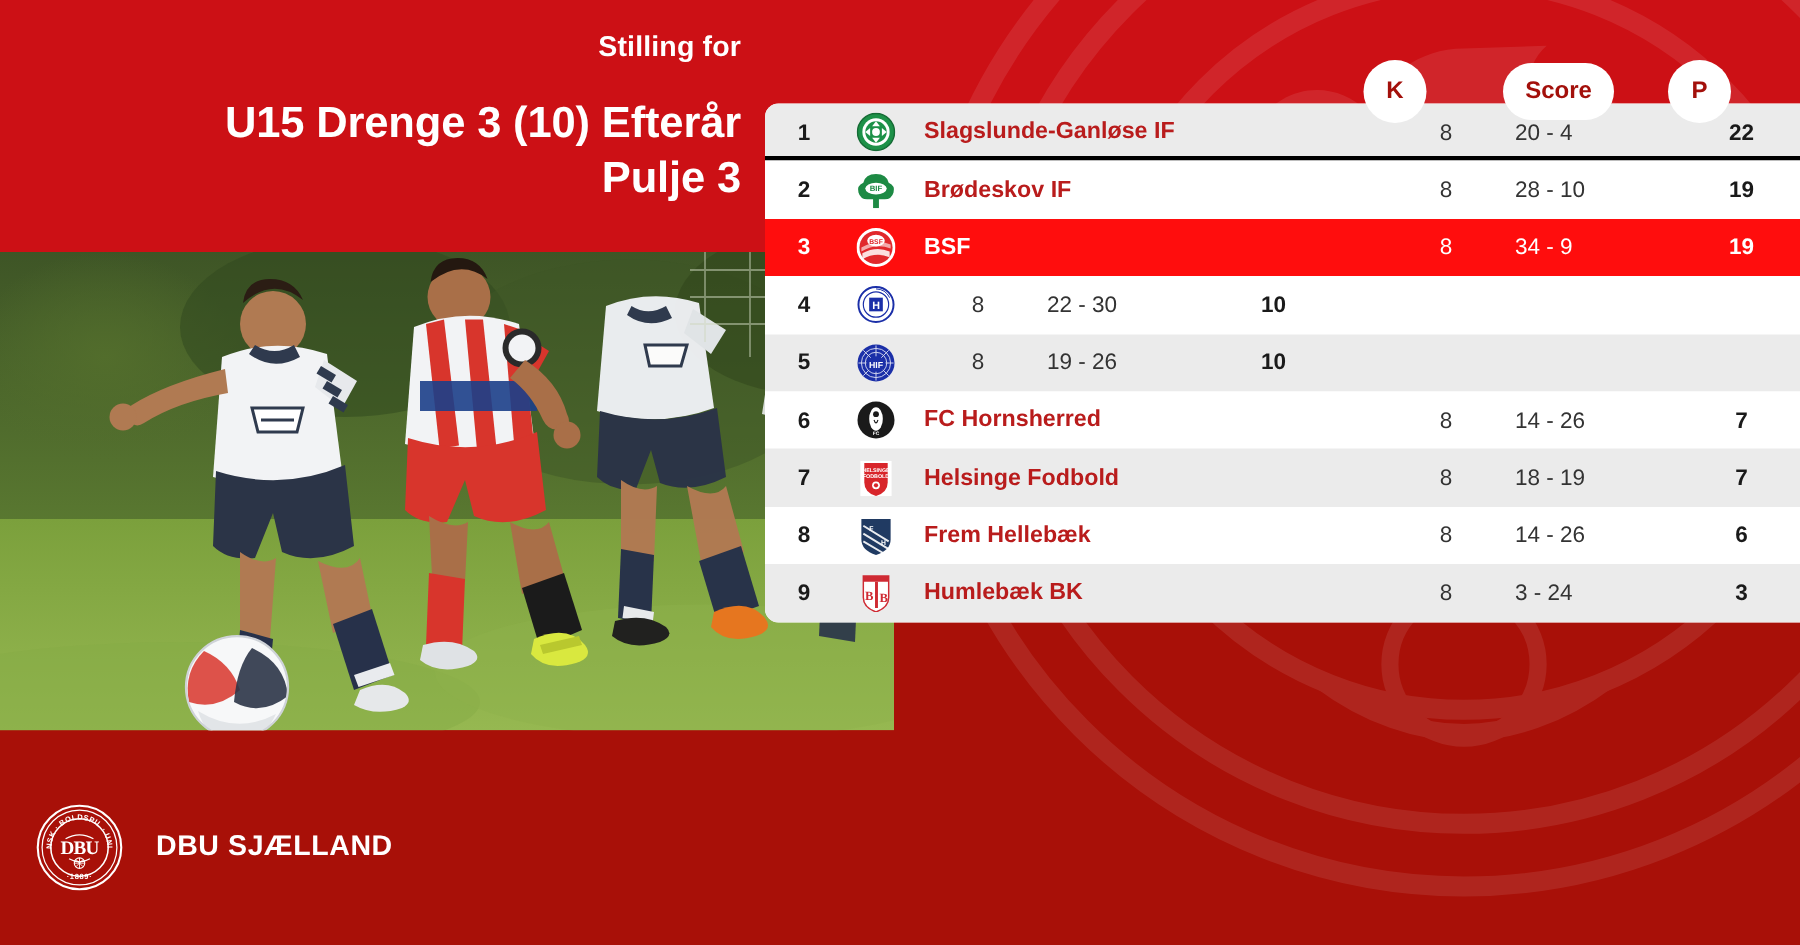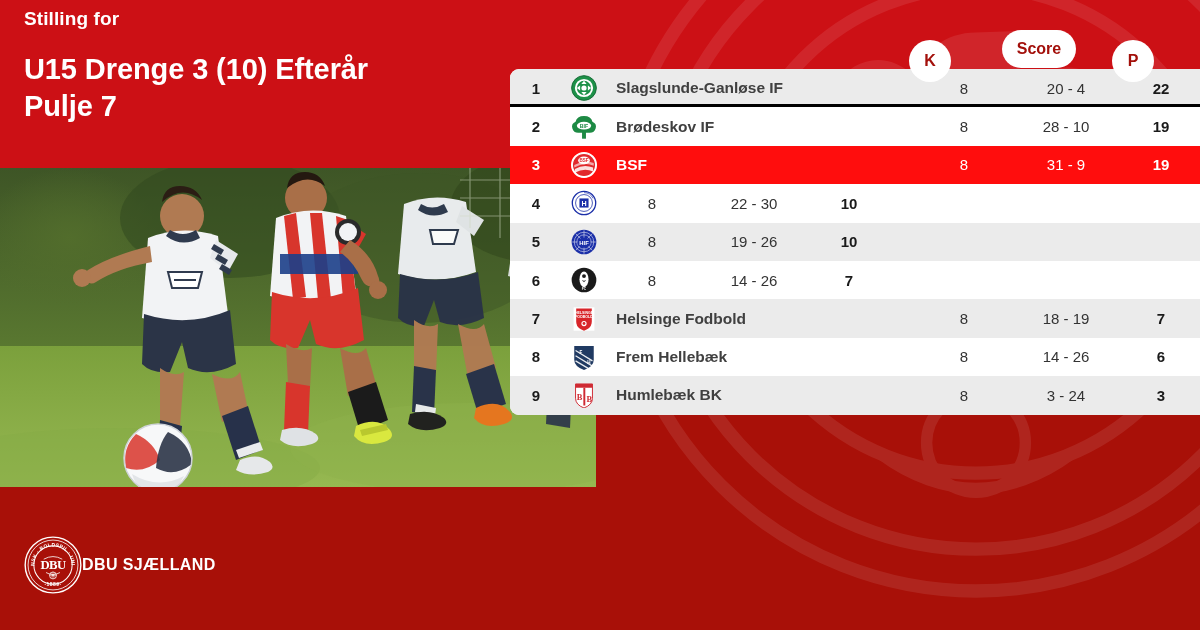--- a/index.html
+++ b/index.html
@@ -16,22 +16,23 @@
 
   
   .top-band {
     position: absolute; left: 0; top: 0;
     width: 1200px; height: 168px;
     background: #cc1015;
   }
 
   
   .headline {
-    position: absolute; left: 24px; top: 7px;
+    position: absolute; left: 24px; top: 20px;
     width: 470px;
+    text-align: right;
   }
   .kicker {
     font-size: 19px; font-weight: bold; color: #ffffff;
     letter-spacing: 0.1px; line-height: 24px;
   }
   .title {
     margin-top: 20px;
     font-size: 29px; font-weight: bold; color: #ffffff;
     line-height: 37px; letter-spacing: -0.1px;
   }
@@ -82,64 +83,65 @@
     flex: none;
   }
   .c-logo {
     width: 44px; flex: none;
     display: flex; align-items: center; justify-content: center;
   }
   .c-logo svg { display: block; width: 26px; height: 26px; }
   .c-team {
     flex: 1 1 auto; min-width: 0;
     padding-left: 10px;
-    font-size: 15.5px; font-weight: bold; color: #404040;
+    font-size: 15.5px; font-weight: bold; color: #b91c1c;
     white-space: nowrap; overflow: hidden;
   }
   .c-k {
     width: 92px; flex: none; text-align: center;
     font-size: 15px; color: #333333; font-weight: normal;
   }
   .c-score {
-    width: 112px; flex: none; text-align: center;
+    width: 112px; flex: none; text-align: left;
     font-size: 15px; color: #333333; font-weight: normal;
   }
   .c-p {
     width: 78px; flex: none; text-align: center;
     font-size: 15px; font-weight: bold; color: #1a1a1a;
   }
   .row.hl .c-pos, .row.hl .c-team,
   .row.hl .c-k, .row.hl .c-score, .row.hl .c-p { color: #ffffff; }
 
   
   .badges { position: absolute; left: 0; top: 0; width: 1200px; height: 168px; z-index: 6; }
   .badge {
     position: absolute;
     background: #ffffff;
     color: #a3100b;
     font-weight: bold;
     display: flex; align-items: center; justify-content: center;
     line-height: 1;
   }
   .badge.k     { left: 909px; top: 40px; width: 42px;  height: 42px; border-radius: 21px; font-size: 16px; }
-  .badge.score { left: 1002px; top: 30px; width: 74px; height: 38px; border-radius: 19px; font-size: 16px; }
+  .badge.score { left: 1002px; top: 42px; width: 74px; height: 38px; border-radius: 19px; font-size: 16px; }
   .badge.p     { left: 1112px; top: 40px; width: 42px;  height: 42px; border-radius: 21px; font-size: 16px; }
 
   
   .footer {
     position: absolute; left: 0; bottom: 0;
     width: 1200px; height: 130px;
     display: flex; align-items: center;
     padding-left: 24px;
     z-index: 4;
   }
   .footer-logo { width: 58px; height: 58px; flex: none; }
   .footer-logo svg { display: block; width: 58px; height: 58px; }
   .footer-label {
-    font-size: 16px; font-weight: bold; color: #ffffff;
+    margin-left: 22px;
+    font-size: 19px; font-weight: bold; color: #ffffff;
     letter-spacing: 0.4px;
   }
 </style>
 </head>
 <body>
 
 <div id="stage">
 
   <div class="top-band"></div>
 
@@ -163,21 +165,21 @@
         <path d="M150 318 c16 12 34 18 50 18 c16 0 34 -6 50 -18"></path>
         <circle cx="200" cy="312" r="26"></circle>
       </g>
     </svg>
   </div>
 
   <div class="headline">
     <div class="kicker">Stilling for</div>
     <div class="title">
       <span>U15 Drenge 3 (10) Efterår</span><br>
-      <span>Pulje 7</span>
+      <span>Pulje 3</span>
     </div>
   </div>
 
   <div class="photo">
     <svg viewBox="0 0 596 319" xmlns="http://www.w3.org/2000/svg">
       <defs>
         <linearGradient id="treeGrad" x1="0" y1="0" x2="0" y2="1">
           <stop offset="0" stop-color="#3e5526"></stop>
           <stop offset="1" stop-color="#5b7a31"></stop>
         </linearGradient>
@@ -356,21 +358,21 @@
           <circle cx="20" cy="20" r="17" fill="#e1282c"></circle>
           <path d="M6 26 q14 -8 28 -2 l0 6 q-14 -6 -28 2 Z" fill="#ffffff" opacity="0.85"></path>
           <path d="M5 20 q16 -9 30 -3 l0 4 q-15 -6 -30 3 Z" fill="#ffffff" opacity="0.6"></path>
           <ellipse cx="20" cy="13" rx="9" ry="6" fill="#ffffff"></ellipse>
           <text x="20" y="16" font-family="Liberation Sans, sans-serif" font-size="7" font-weight="bold" fill="#e1282c" text-anchor="middle">BSF</text>
           <circle cx="20" cy="20" r="19" fill="none" stroke="#ffffff" stroke-width="2"></circle>
         </svg>
       </div>
       <div class="c-team">BSF</div>
       <div class="c-k">8</div>
-      <div class="c-score">31 - 9</div>
+      <div class="c-score">34 - 9</div>
       <div class="c-p">19</div>
     </div>
 
     <div class="row plain">
       <div class="c-pos">4</div>
       <div class="c-logo">
         <svg viewBox="0 0 40 40" xmlns="http://www.w3.org/2000/svg">
           <circle cx="20" cy="20" r="18" fill="#ffffff" stroke="#1b2fa8" stroke-width="2"></circle>
           <circle cx="20" cy="20" r="13" fill="none" stroke="#1b2fa8" stroke-width="1.2"></circle>
           <rect x="13" y="13" width="14" height="14" fill="#1b2fa8"></rect>
@@ -406,20 +408,21 @@
       <div class="c-pos">6</div>
       <div class="c-logo">
         <svg viewBox="0 0 40 40" xmlns="http://www.w3.org/2000/svg">
           <circle cx="20" cy="20" r="19" fill="#1a1a1a"></circle>
           <ellipse cx="20" cy="19" rx="7" ry="12" fill="#ffffff"></ellipse>
           <circle cx="20" cy="14" r="3" fill="#1a1a1a"></circle>
           <path d="M18 20 q2 6 4 0" fill="none" stroke="#1a1a1a" stroke-width="1.2"></path>
           <text x="20" y="35" font-family="Liberation Sans, sans-serif" font-size="5" font-weight="bold" fill="#ffffff" text-anchor="middle">FC</text>
         </svg>
       </div>
+      <div class="c-team">FC Hornsherred</div>
       <div class="c-k">8</div>
       <div class="c-score">14 - 26</div>
       <div class="c-p">7</div>
     </div>
 
     <div class="row shade">
       <div class="c-pos">7</div>
       <div class="c-logo">
         <svg viewBox="0 0 40 40" xmlns="http://www.w3.org/2000/svg">
           <rect x="4" y="2" width="32" height="36" fill="#ffffff"></rect>

